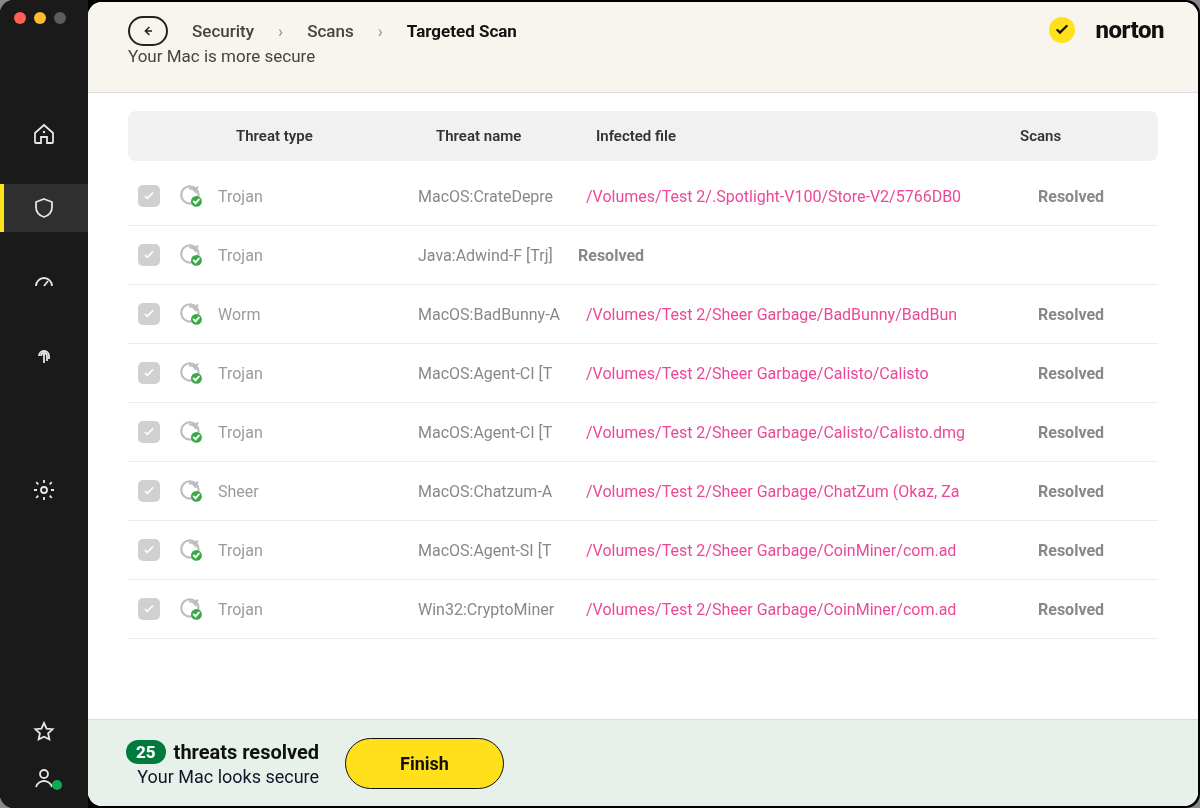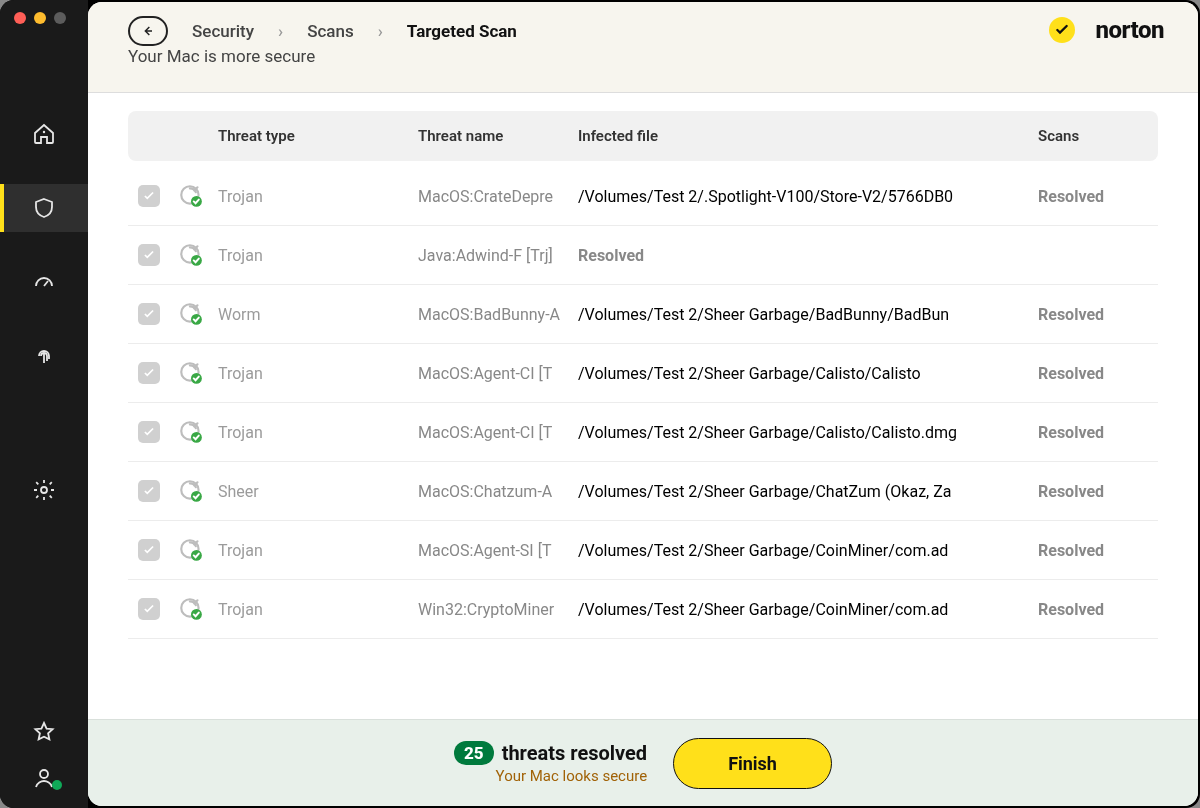--- a/index.html
+++ b/index.html
@@ -48,39 +48,39 @@
   .chev{color:#999;}
   .crumb.active{font-weight:700;color:#111;}
   .title{font-size:36px;font-weight:800;color:#111;margin:52px 0 6px 0;}
   .subtitle{font-size:17px;color:#444;}
   .brand{position:absolute;top:14px;right:34px;display:flex;align-items:center;gap:21px;}
   .brand-mark{width:26px;height:26px;border-radius:50%;background:var(--accent-yellow);display:flex;align-items:center;justify-content:center;}
   .brand-text{font-weight:800;font-size:24px;letter-spacing:-0.5px;color:#111;}
 
   
   .table-wrap{flex:1;overflow:hidden;padding:18px 40px 0 40px;}
-  .thead{display:grid;grid-template-columns:80px 200px 160px 1fr 110px;background:var(--table-header);border-radius:8px;padding:16px 10px;font-size:15px;color:#333;font-weight:600;}
+  .thead{display:grid;grid-template-columns:80px 200px 160px 1fr 110px;background:var(--table-header);border-radius:8px;padding:16px 28px;font-size:15px;color:#333;font-weight:600;}
   .thead > div:nth-child(1){}
   .rows{margin-top:6px;}
   .row{display:grid;grid-template-columns:40px 40px 200px 160px 1fr 110px;align-items:center;padding:16px 10px;font-size:16px;color:var(--text-dim);border-bottom:1px solid var(--row-border);}
   .row .chk{width:22px;height:22px;border-radius:5px;background:#d0d0d0;display:flex;align-items:center;justify-content:center;}
   .row .chk svg{width:14px;height:14px;stroke:#fff;stroke-width:3;fill:none;}
   .row .ticon{width:26px;height:26px;}
   .row .ticon svg{width:26px;height:26px;}
   .row .tt,.row .tn,.row .tf,.row .ts{white-space:nowrap;overflow:hidden;text-overflow:clip;}
   .row .tn{color:#888;}
-  .row .tf{color:#000000;}
+  .row .tf{color:#ec4899;margin-left:8px;}
   .row .ts{color:#888;font-weight:bold;}
 
   
-  .footer{height:86px;background:var(--footer-bg);border-top:1px solid #d9e0db;display:flex;align-items:center;justify-content:center;gap:26px;padding:0 38px;}
+  .footer{height:86px;background:var(--footer-bg);border-top:1px solid #d9e0db;display:flex;align-items:center;justify-content:flex-start;gap:26px;padding:0 38px;}
   .summary{display:flex;flex-direction:column;align-items:flex-end;gap:2px}
   .summary-top{display:flex;align-items:center;gap:8px;font-size:20px;font-weight:700;color:#111;}
   .badge{background:var(--badge-green);color:#fff;font-weight:800;padding:2px 10px;border-radius:14px;font-size:17px;}
-  .summary-sub{font-size:15px;color:#a16207;}
+  .summary-sub{font-size:18px;color:#0f172a;}
   .finish{background:var(--accent-yellow);border:1.5px solid #111;border-radius:28px;padding:14px 54px;font-size:18px;font-weight:700;color:#111;}
 
 </style>
 </head>
 <body>
 
 <div class="window">
   <div class="traffic">
     <span class="tl-red"></span>
     <span class="tl-yel"></span>

